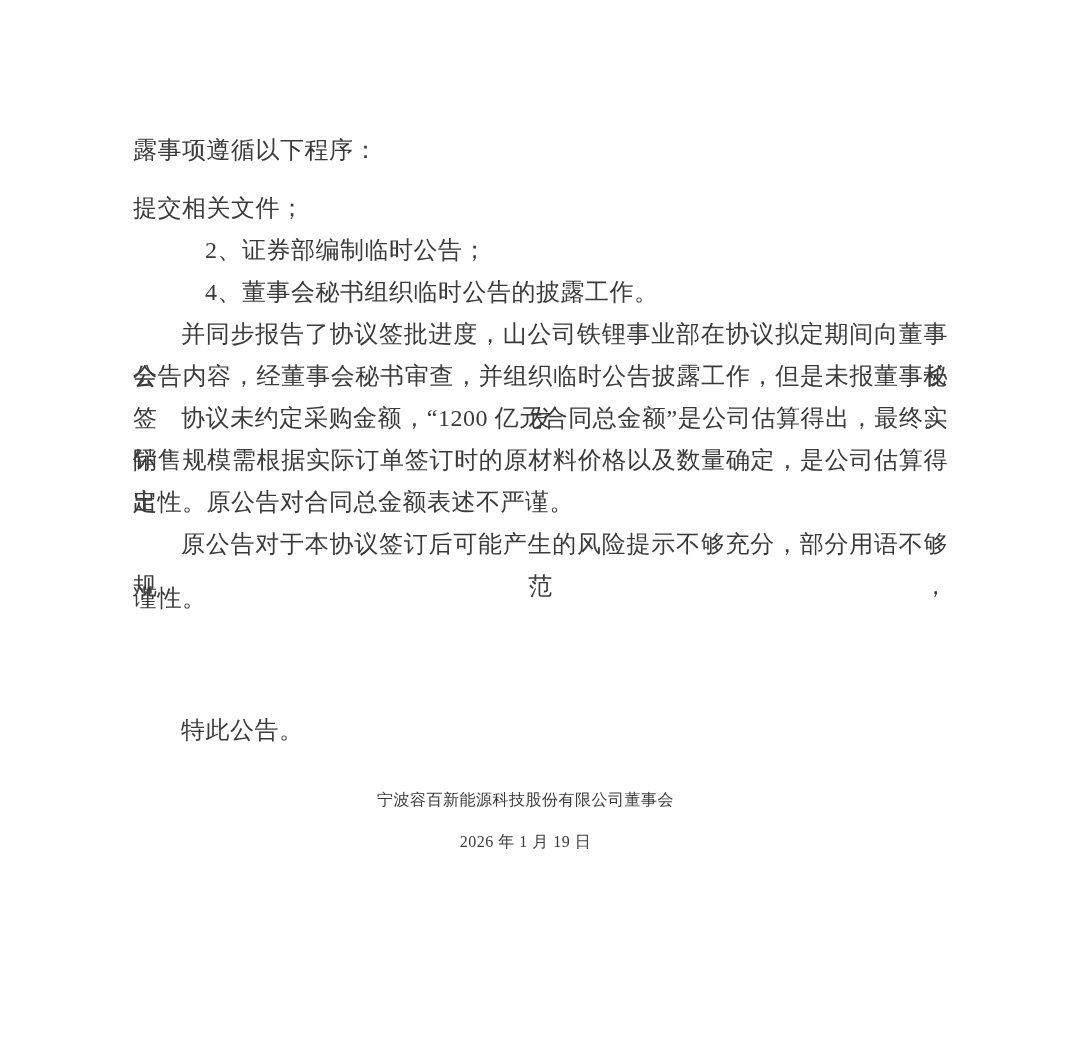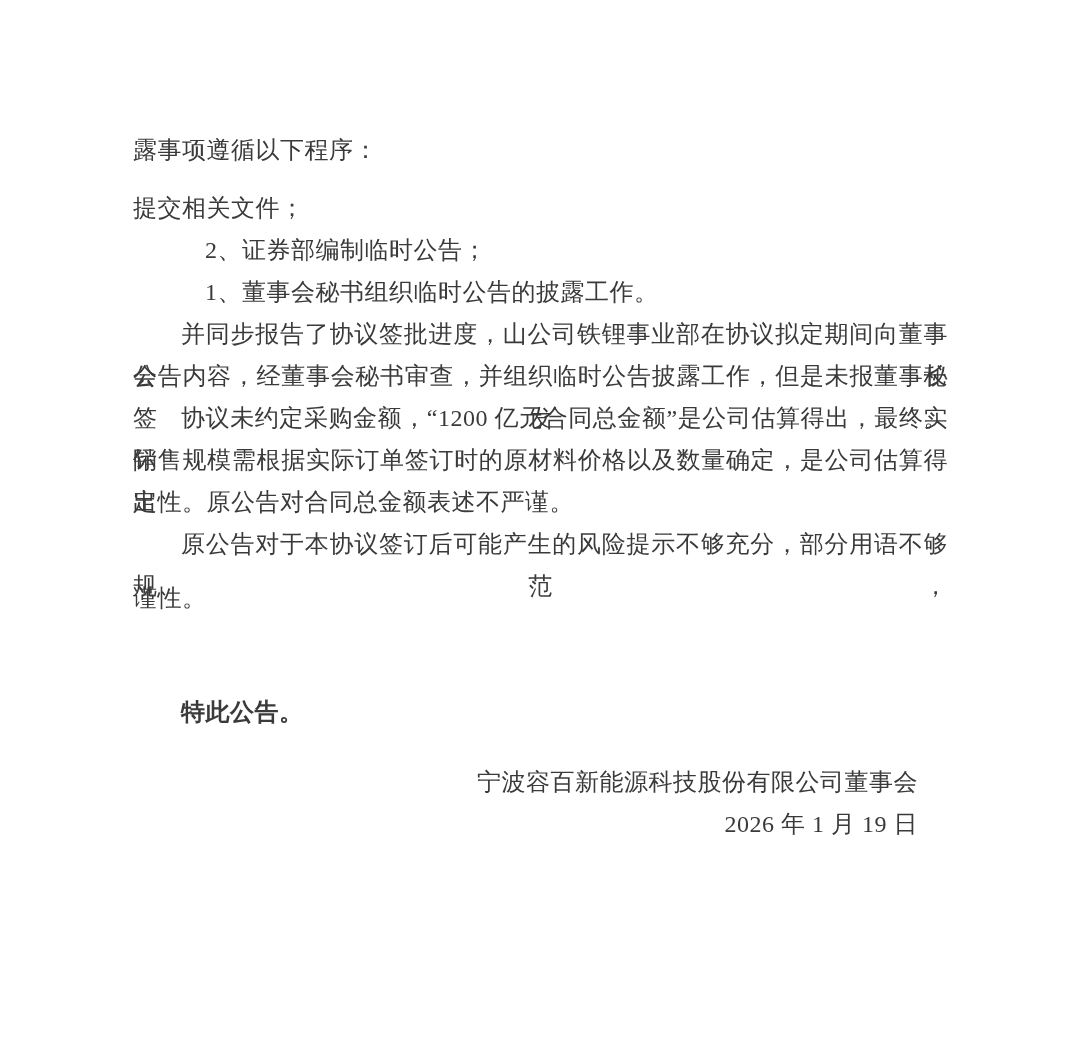--- a/index.html
+++ b/index.html
@@ -30,42 +30,41 @@
     white-space: nowrap;
     text-align: left;
   }
   
   .line.just {
     white-space: normal;
     text-align: justify;
     text-align-last: justify;
   }
   .closing {
-    margin-top: 72px;
-    font-weight: bold;
+    margin-top: 90px;
   }
   .sig {
-    font-size: 24px;
-    text-align: right;
+    font-size: 16px;
+    text-align: center;
     padding-right: 30px;
     white-space: nowrap;
   }
   .sig-company {
     margin-top: 28px;
   }
 </style>
 </head>
 <body>
 
 <div class="page" style="background: rgb(255, 255, 255); color: rgb(58, 58, 58);">
   <div class="content">
     <div class="line" style="text-indent: 0em;">露事项遵循以下程序：</div>
     <div class="line" style="text-indent: 0em; margin-top: 16px;">提交相关文件；</div>
     <div class="line" style="text-indent: 3em;">2、证券部编制临时公告；</div>
-    <div class="line" style="text-indent: 3em;">1、董事会秘书组织临时公告的披露工作。</div>
+    <div class="line" style="text-indent: 3em;">4、董事会秘书组织临时公告的披露工作。</div>
     <div class="line just" style="text-indent: 2em;">并同步报告了协议签批进度，山公司铁锂事业部在协议拟定期间向董事会秘</div>
     <div class="line just" style="text-indent: 0em;">公告内容，经董事会秘书审查，并组织临时公告披露工作，但是未报董事长签发。</div>
     <div class="line just" style="text-indent: 2em;">协议未约定采购金额，“1200 亿元合同总金额”是公司估算得出，最终实际</div>
     <div class="line just" style="text-indent: 0em;">销售规模需根据实际订单签订时的原材料价格以及数量确定，是公司估算得出</div>
     <div class="line" style="text-indent: 0em;">定性。原公告对合同总金额表述不严谨。</div>
     <div class="line just" style="text-indent: 2em;">原公告对于本协议签订后可能产生的风险提示不够充分，部分用语不够规范，</div>
     <div class="line" style="text-indent: 0em; margin-top: 12px;">谨性。</div>
 
     <div class="line closing" style="text-indent: 2em;">特此公告。</div>
 

